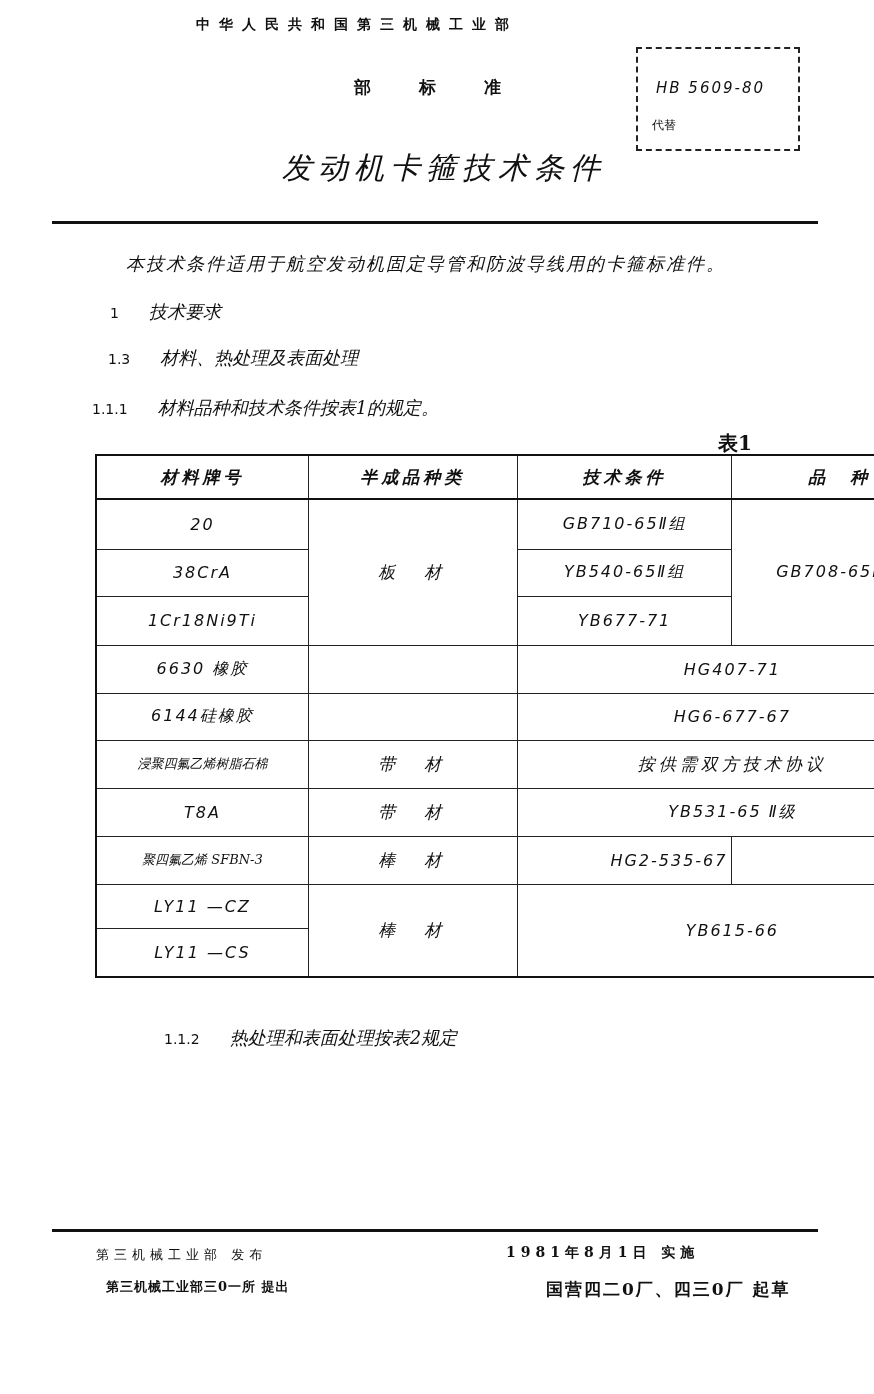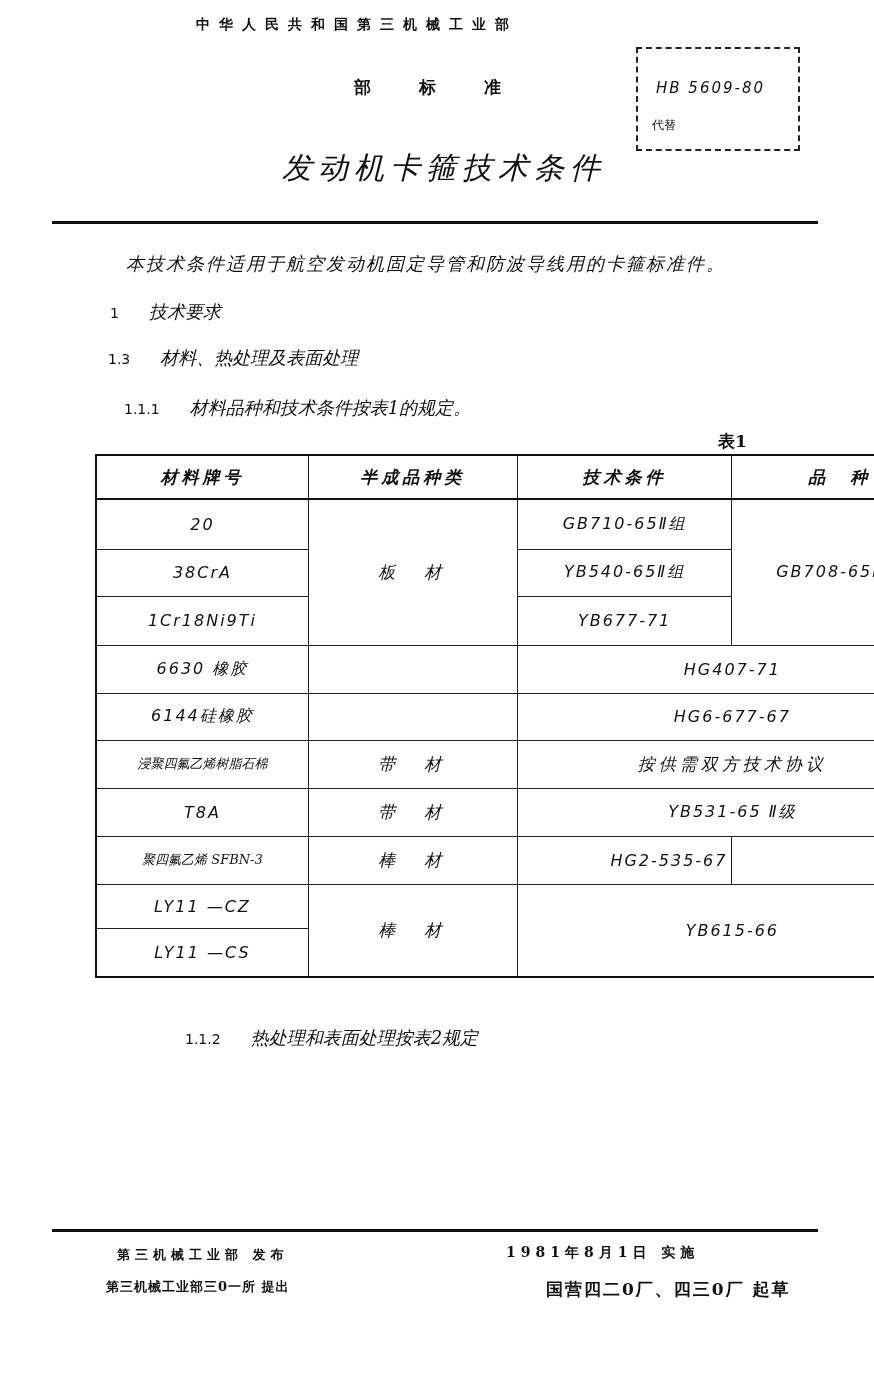--- a/index.html
+++ b/index.html
@@ -16,38 +16,38 @@
     border: 2px dashed #222; box-sizing: border-box;
   }
   .code-box .code { position: absolute; top: 30px; left: 18px; font-family: "DejaVu Sans", sans-serif; font-style: italic; font-size: 15px; letter-spacing: 2px; }
   .code-box .replace { position: absolute; top: 68px; left: 14px; font-size: 12px; }
   .doc-title { top: 148px; left: 282px; font-size: 30px; letter-spacing: 6px; font-style: italic; }
   .rule { left: 52px; width: 766px; height: 3px; background: #111; }
   .para { font-size: 18px; font-style: italic; }
   .p1 { top: 252px; left: 126px; letter-spacing: 2px; }
   .h1 { top: 300px; left: 110px; }
   .h11 { top: 346px; left: 108px; }
-  .h111 { top: 396px; left: 124px; }
+  .h111 { top: 396px; left: 92px; }
   .num { font-family: "DejaVu Sans", sans-serif; font-style: normal; font-size: 14px; margin-right: 30px; }
-  .tbl-label { top: 430px; left: 718px; font-size: 17px; font-weight: bold; }
+  .tbl-label { top: 430px; left: 718px; font-size: 20px; font-weight: bold; }
 
   table.t1 {
     position: absolute; top: 454px; left: 95px; width: 854px;
     border-collapse: collapse; border: 2.5px solid #111;
     font-size: 17px;
   }
   table.t1 td {
     border: 1.5px solid #222; text-align: center; vertical-align: middle; padding: 0 4px;
     font-style: italic;
   }
   table.t1 tr.hdr td { height: 42px; font-weight: bold; letter-spacing: 4px; border-bottom: 2.5px solid #111; }
   table.t1 .lat { font-family: "DejaVu Sans", sans-serif; font-size: 16px; letter-spacing: 2px; text-align: center; }
   table.t1 .small { font-size: 13px; letter-spacing: 0; }
-  .sect-112 { top: 1026px; left: 185px; font-size: 18px; font-style: italic; }
-  .footer-l1 { top: 1246px; left: 117px; font-size: 13px; font-weight: bold; letter-spacing: 5px; }
+  .sect-112 { top: 1026px; left: 164px; font-size: 18px; font-style: italic; }
+  .footer-l1 { top: 1246px; left: 96px; font-size: 13px; font-weight: normal; letter-spacing: 5px; }
   .footer-l2 { top: 1278px; left: 106px; font-size: 13px; font-weight: bold; letter-spacing: 1px; }
   .footer-r1 { top: 1244px; left: 506px; font-size: 14px; font-weight: bold; letter-spacing: 5px; }
   .footer-r2 { top: 1278px; left: 506px; font-size: 17px; font-weight: bold; letter-spacing: 2px; margin-left: 40px; }
 </style>
 </head>
 <body>
 
 <div class="abs ministry">中华人民共和国第三机械工业部</div>
 <div class="abs std-kind">
   <span>部</span><span>标</span><span>准</span>

